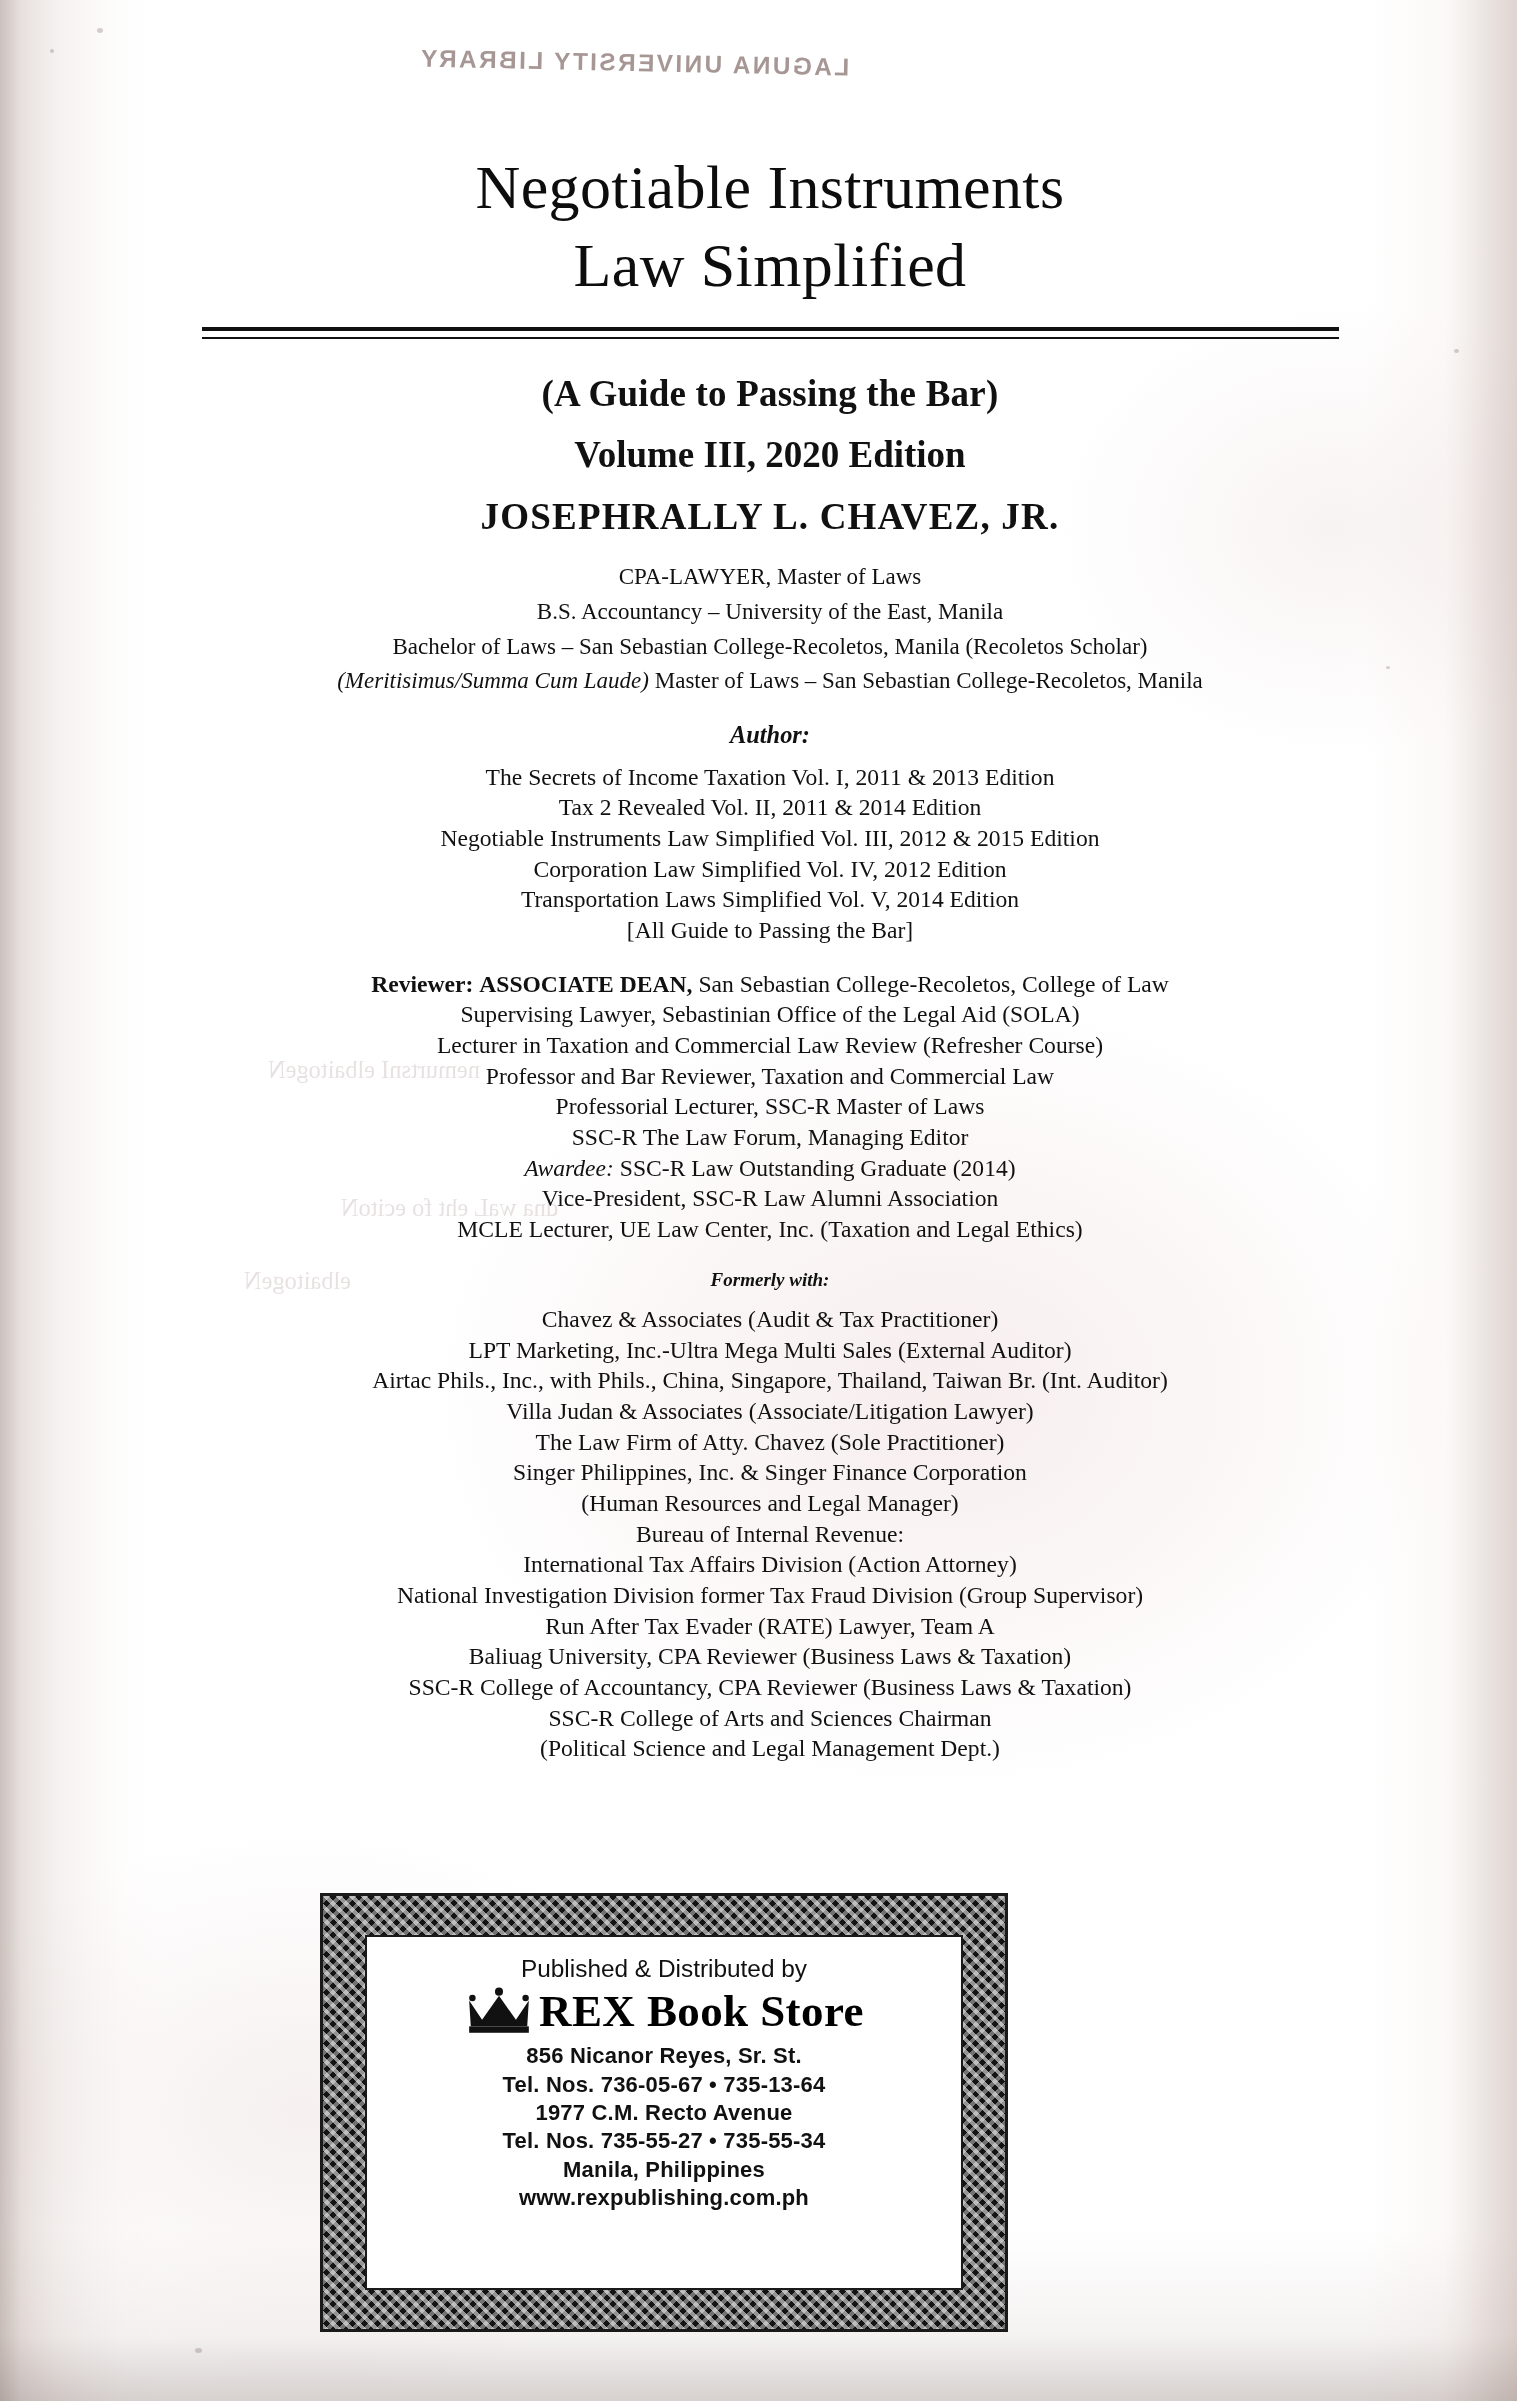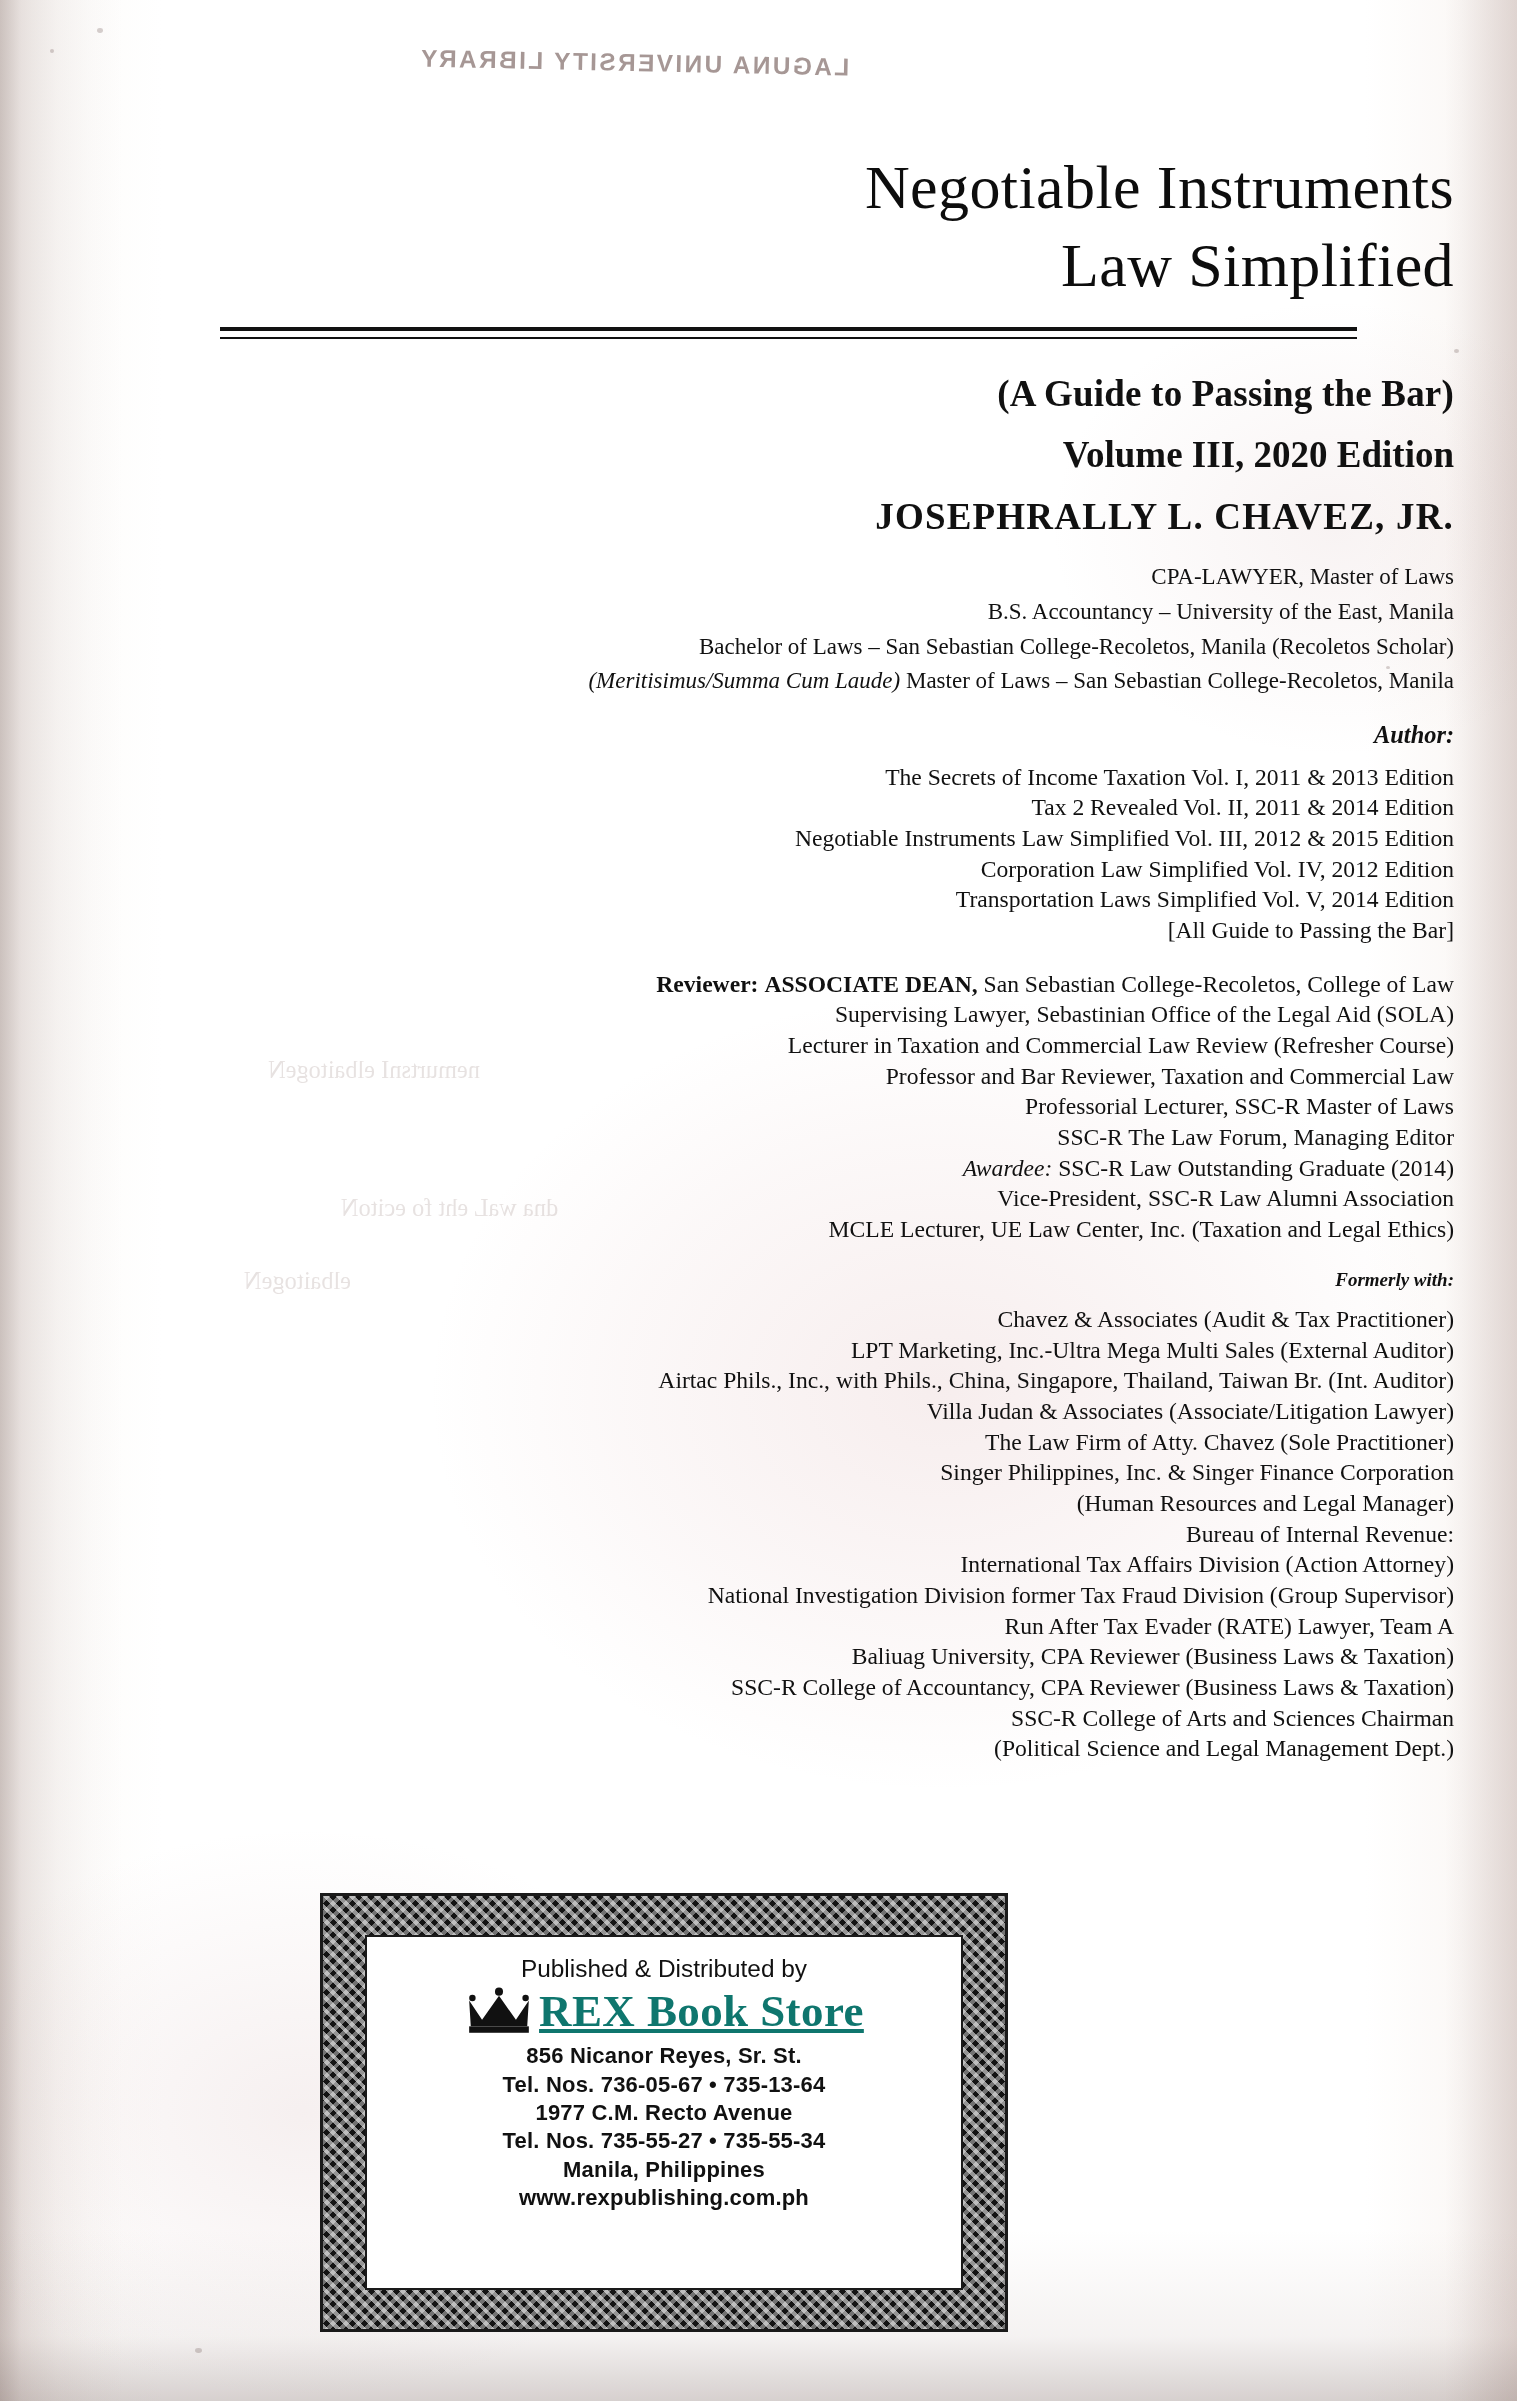--- a/index.html
+++ b/index.html
@@ -70,23 +70,23 @@
     color: rgba(92,66,62,0.55);
     transform: scaleX(-1) rotate(-1.2deg);
     white-space: nowrap;
     pointer-events: none;
   }
 
   
   .content {
     position: absolute;
     top: 0;
-    left: 122px;
+    left: 104px;
     width: 1332px;
-    text-align: right;
+    text-align: center;
   }
 
   .title-line {
     font-family: "Liberation Serif", serif;
     font-size: 62px;
     letter-spacing: 0.4px;
     line-height: 1.08;
     color: #0d0d0d;
   }
   .title-1 { margin-top: 154px; }
@@ -217,22 +217,21 @@
     height: 50px;
     position: relative;
     flex: 0 0 auto;
   }
   .crown svg { display: block; }
   .brand {
     font-family: "Liberation Serif", serif;
     font-size: 45px;
     font-weight: bold;
     letter-spacing: 0.4px;
-    color: #0f766e;
-    text-decoration: underline;
+    color: #000000;
   }
   .pub-line {
     font-size: 22px;
     font-weight: bold;
     line-height: 1.22;
     font-family: "Liberation Sans", sans-serif;
     letter-spacing: 0.2px;
   }
   .pub-line.tight { margin-top: 1.6px; }
   .pub-line.first { margin-top: 6.5px; }

